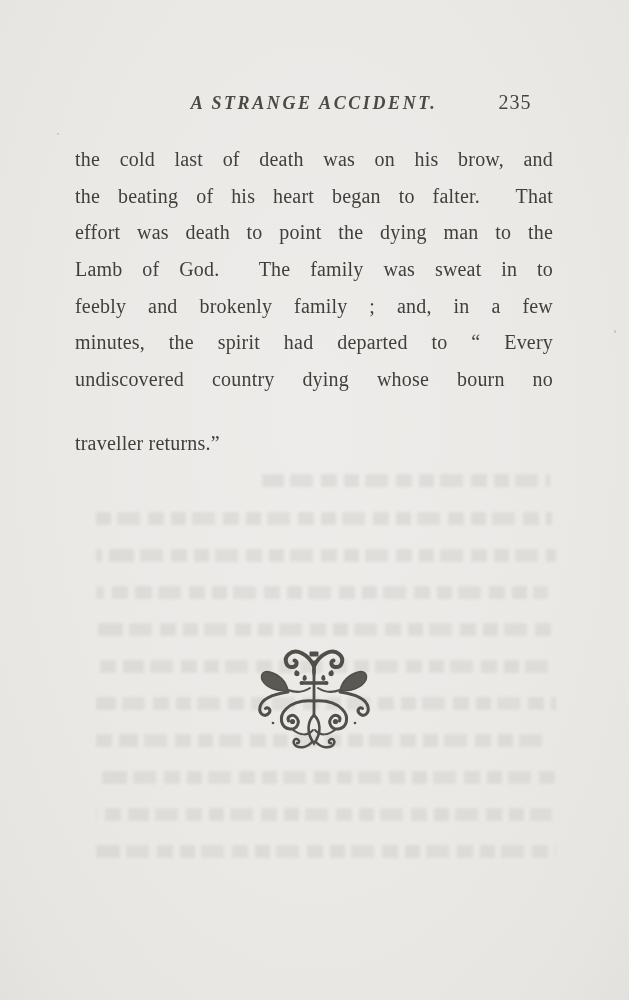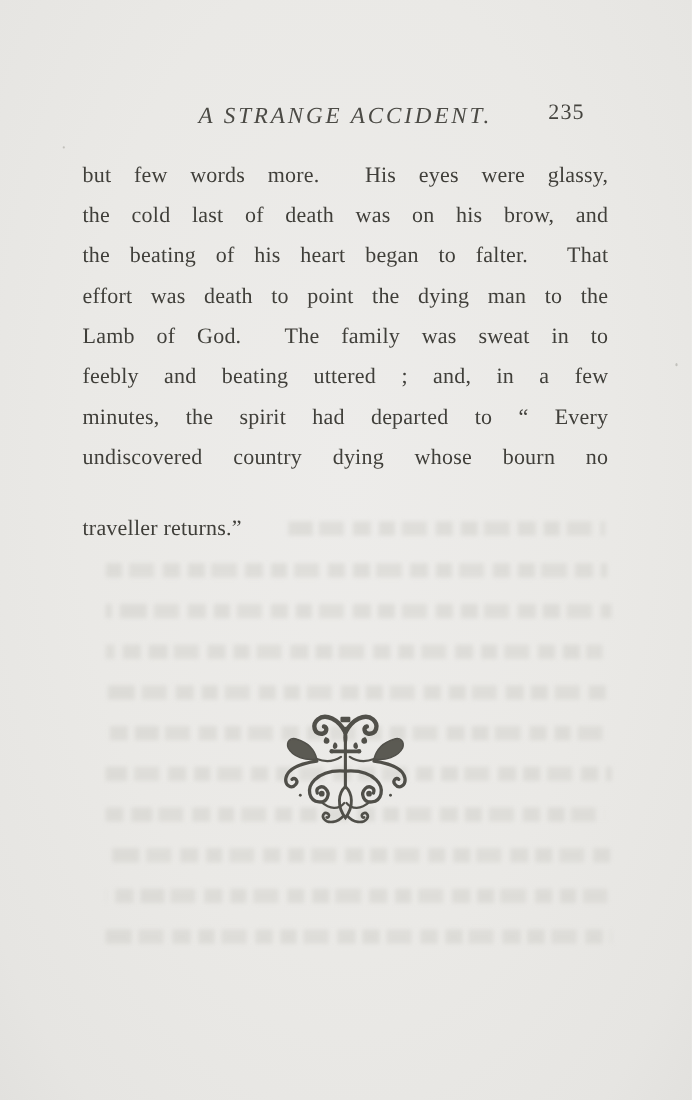--- a/index.html
+++ b/index.html
@@ -7,22 +7,22 @@
     width:629px;height:1000px;overflow:hidden;
     font-family:"Liberation Serif","DejaVu Serif",serif;
   }
   .page{
     position:relative;width:629px;height:1000px;overflow:hidden;
     background:radial-gradient(ellipse at 50% 42%, #edecea 0%, #eae9e6 55%, #e6e5e2 88%, #e2e1de 100%);
   }
   
   .running-head{
     position:absolute;top:93px;left:75px;width:478px;
-    text-align:center;font-style:italic;font-weight:normal;
-    font-size:21px;letter-spacing:2.6px;color:#4b4a45;
+    text-align:center;font-style:italic;font-weight:bold;
+    font-size:18px;letter-spacing:2.6px;color:#4b4a45;
   }
   .page-number{
     position:absolute;top:91px;left:497px;width:36px;
     font-size:20px;letter-spacing:1px;color:#44433e;text-align:center;
   }
   
   .body-text{
     position:absolute;top:141px;left:75px;width:478px;
     font-size:20px;line-height:36.7px;color:#403f3a;letter-spacing:0.2px;
   }
@@ -47,26 +47,25 @@
 </style>
 </head>
 <body>
 
 <div class="page">
 
   <div class="running-head">A STRANGE ACCIDENT.</div>
   <div class="page-number">235</div>
 
   <div class="body-text">
-    <div class="line">but few words more.  His eyes were glassy,</div>
     <div class="line">the cold last of death was on his brow, and</div>
     <div class="line">the beating of his heart began to falter.  That</div>
     <div class="line">effort was death to point the dying man to the</div>
     <div class="line">Lamb of God.  The family was sweat in to</div>
-    <div class="line">feebly and beating uttered ; and, in a few</div>
+    <div class="line">feebly and brokenly family ; and, in a few</div>
     <div class="line">minutes, the spirit had departed to “ Every</div>
     <div class="line">undiscovered country dying whose bourn no</div>
     <div class="line last">traveller returns.”</div>
   </div>
 
   <div class="ghost" style="top:474px;left:262px;width:288px;background-position:7px 0;"></div>
   <div class="ghost" style="top:512px;left:96px;width:456px;"></div>
   <div class="ghost" style="top:549px;left:96px;width:460px;background-position:23px 0;"></div>
   <div class="ghost" style="top:586px;left:96px;width:452px;background-position:41px 0;"></div>
   <div class="ghost" style="top:623px;left:96px;width:460px;background-position:12px 0;"></div>

